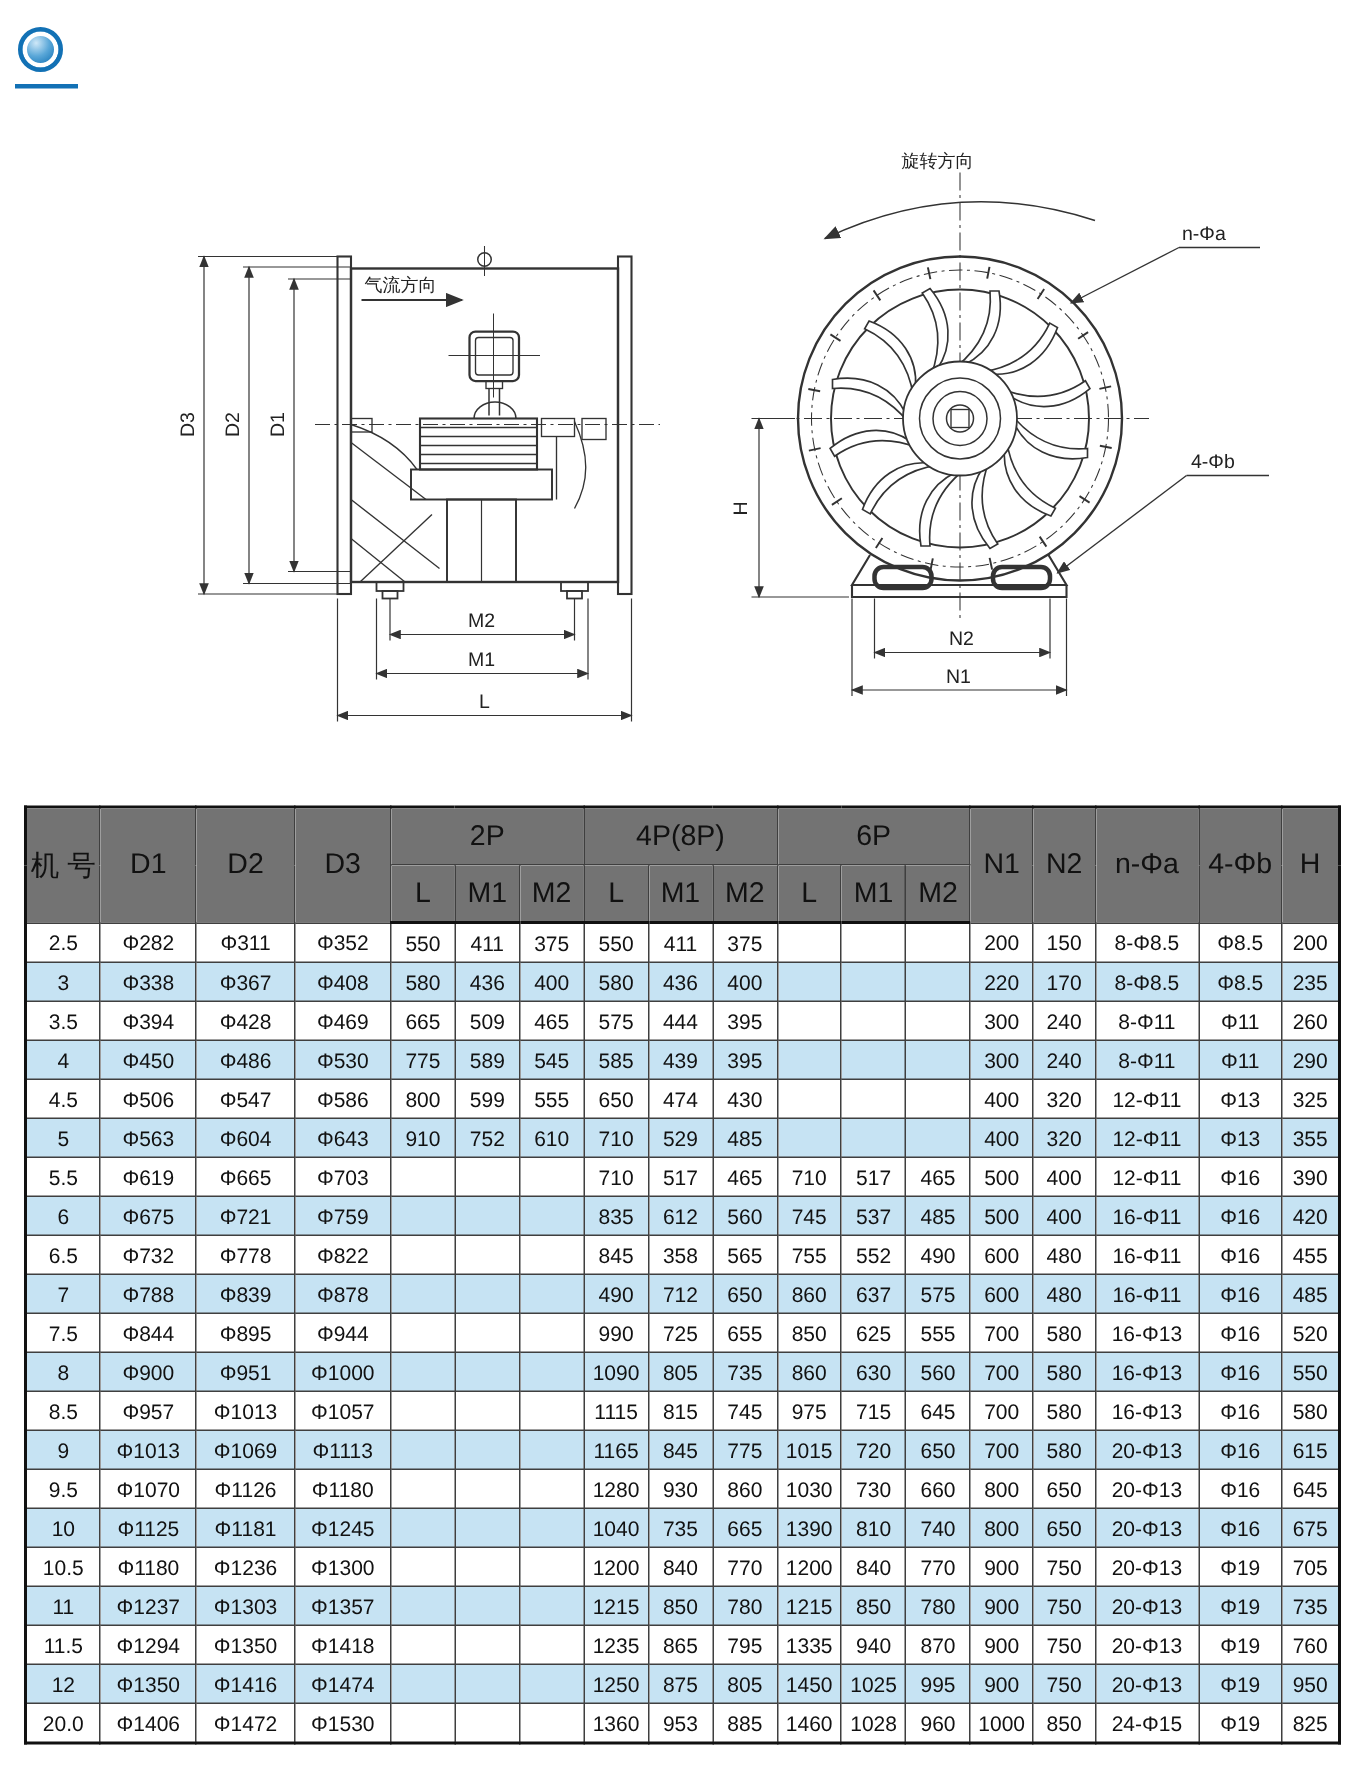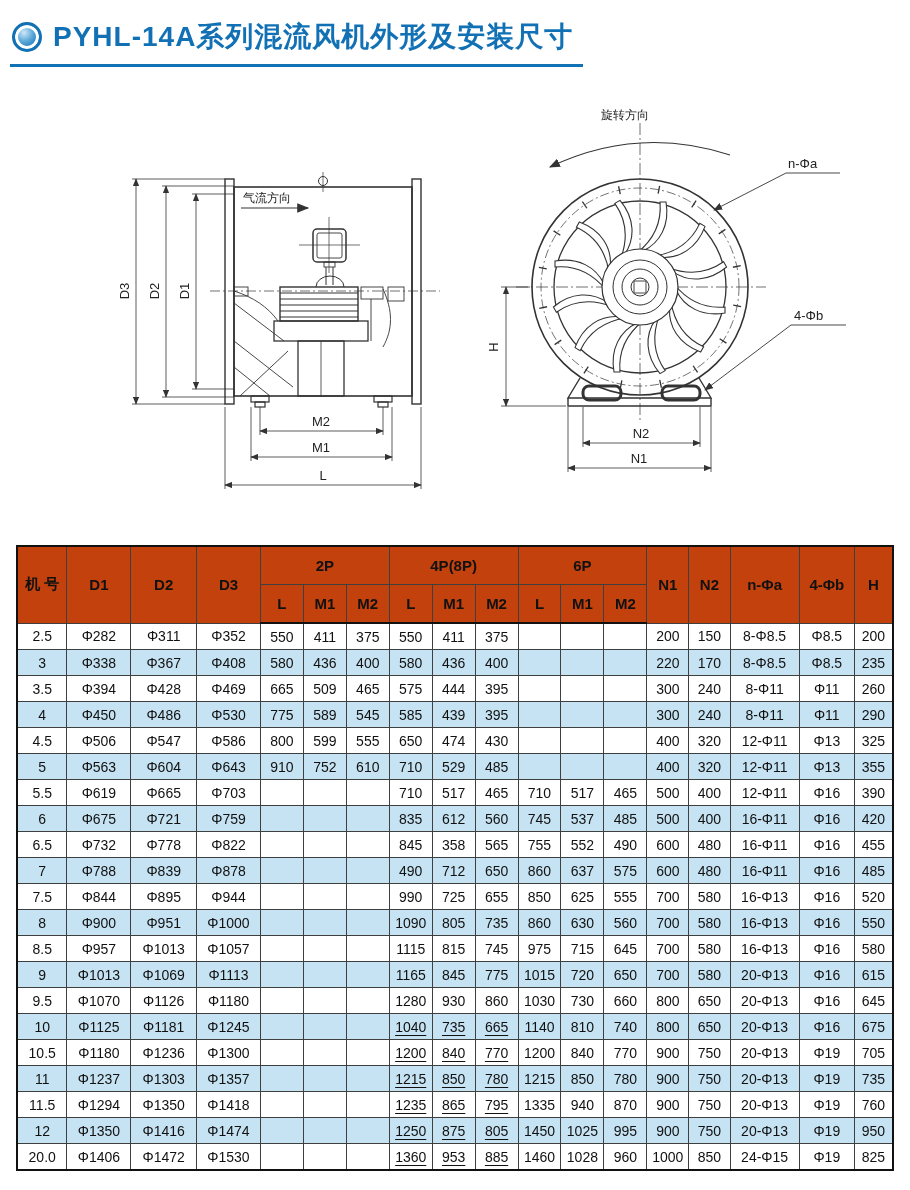--- a/index.html
+++ b/index.html
@@ -32,32 +32,31 @@
   
   table.spec{
     border-collapse:collapse;table-layout:fixed;
     width:878px;margin:14px 0 0 16px;
     text-align:center;border:2px solid #111;
   }
   .spec th,.spec td{
     border:1px solid #3f3f3f;padding:0;overflow:hidden;
     font-weight:normal;
   }
-  .spec thead th{background:#c2410c;font-size:15px;height:37px;font-weight:bold;}
+  .spec thead th{background:#737373;font-size:19px;height:37px;}
   .spec thead tr:last-child th{border-bottom:2px solid #111;}
   .spec tbody td{font-size:14px;height:25px;}
   .spec tbody tr:nth-child(even) td{background:#c6e3f3;}
-  .spec td.u{text-decoration:underline;text-underline-offset:3px;margin-top:12px;}
+  .spec td.u{text-underline-offset:3px;margin-top:12px;}
 </style>
 </head>
 <body>
 
 <div class="title-row">
   <span class="bullet"></span>
-  <span class="page-title">PYHL-14A系列混流风机外形及安装尺寸</span>
 </div>
 
 <div class="drawings">
 
   <svg class="drawL" width="400" height="442" viewBox="0 0 400 442">
     <defs>
       <marker id="ahL" markerWidth="11" markerHeight="8" refX="9" refY="4" orient="auto-start-reverse">
         <path d="M0,0 L10,4 L0,8 Z" fill="#333"></path>
       </marker>
     </defs>
@@ -624,21 +623,21 @@
         <td>10</td>
         <td>Φ1125</td>
         <td>Φ1181</td>
         <td>Φ1245</td>
         <td></td>
         <td></td>
         <td></td>
         <td class="u">1040</td>
         <td class="u">735</td>
         <td class="u">665</td>
-        <td>1140</td>
+        <td>1390</td>
         <td>810</td>
         <td>740</td>
         <td>800</td>
         <td>650</td>
         <td>20-Φ13</td>
         <td>Φ16</td>
         <td>675</td>
       </tr>
       <tr>
         <td>10.5</td>

